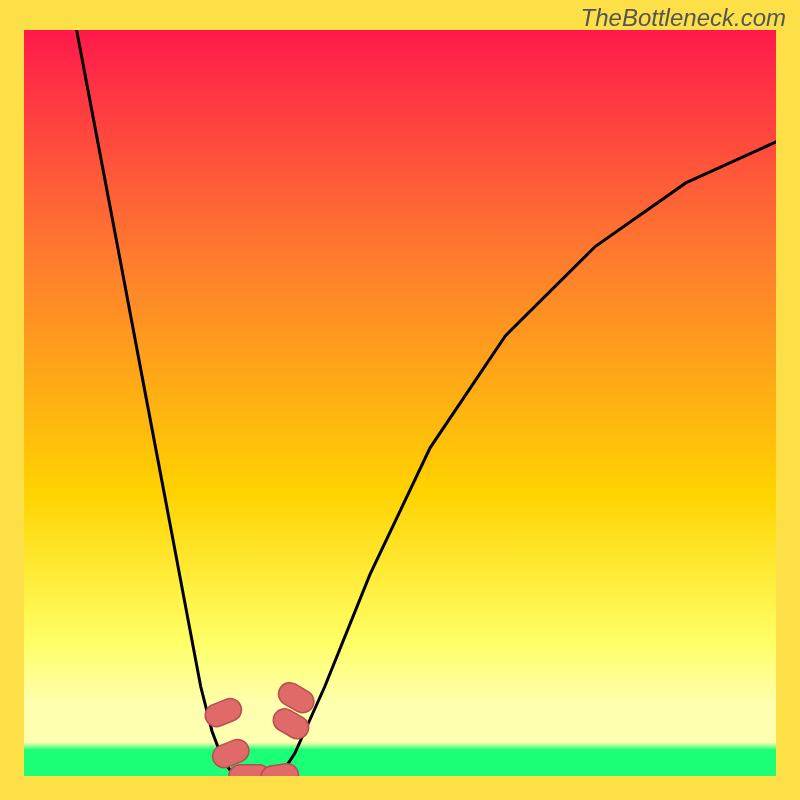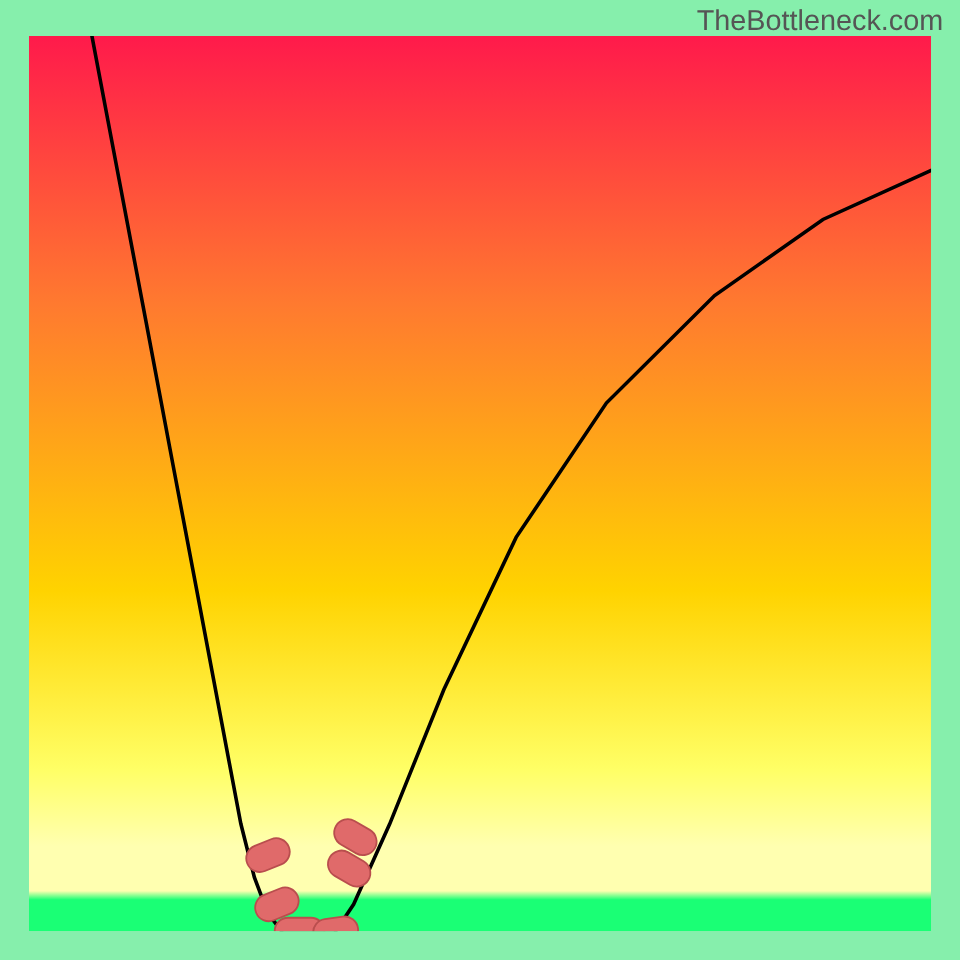--- a/index.html
+++ b/index.html
@@ -6,22 +6,23 @@
     margin: 0;
     padding: 0;
     width: 800px;
     height: 800px;
     overflow: hidden;
     font-family: Arial, Helvetica, sans-serif;
   }
   .frame {
     width: 800px;
     height: 800px;
-    background: #86efac;
+    background: #fde047;
     position: relative;
+    font-style: italic;
   }
   .watermark {
     position: absolute;
     top: 4px;
     right: 14px;
     color: #555;
     font-size: 24px;
     font-weight: 500;
     z-index: 20;
     user-select: none;

